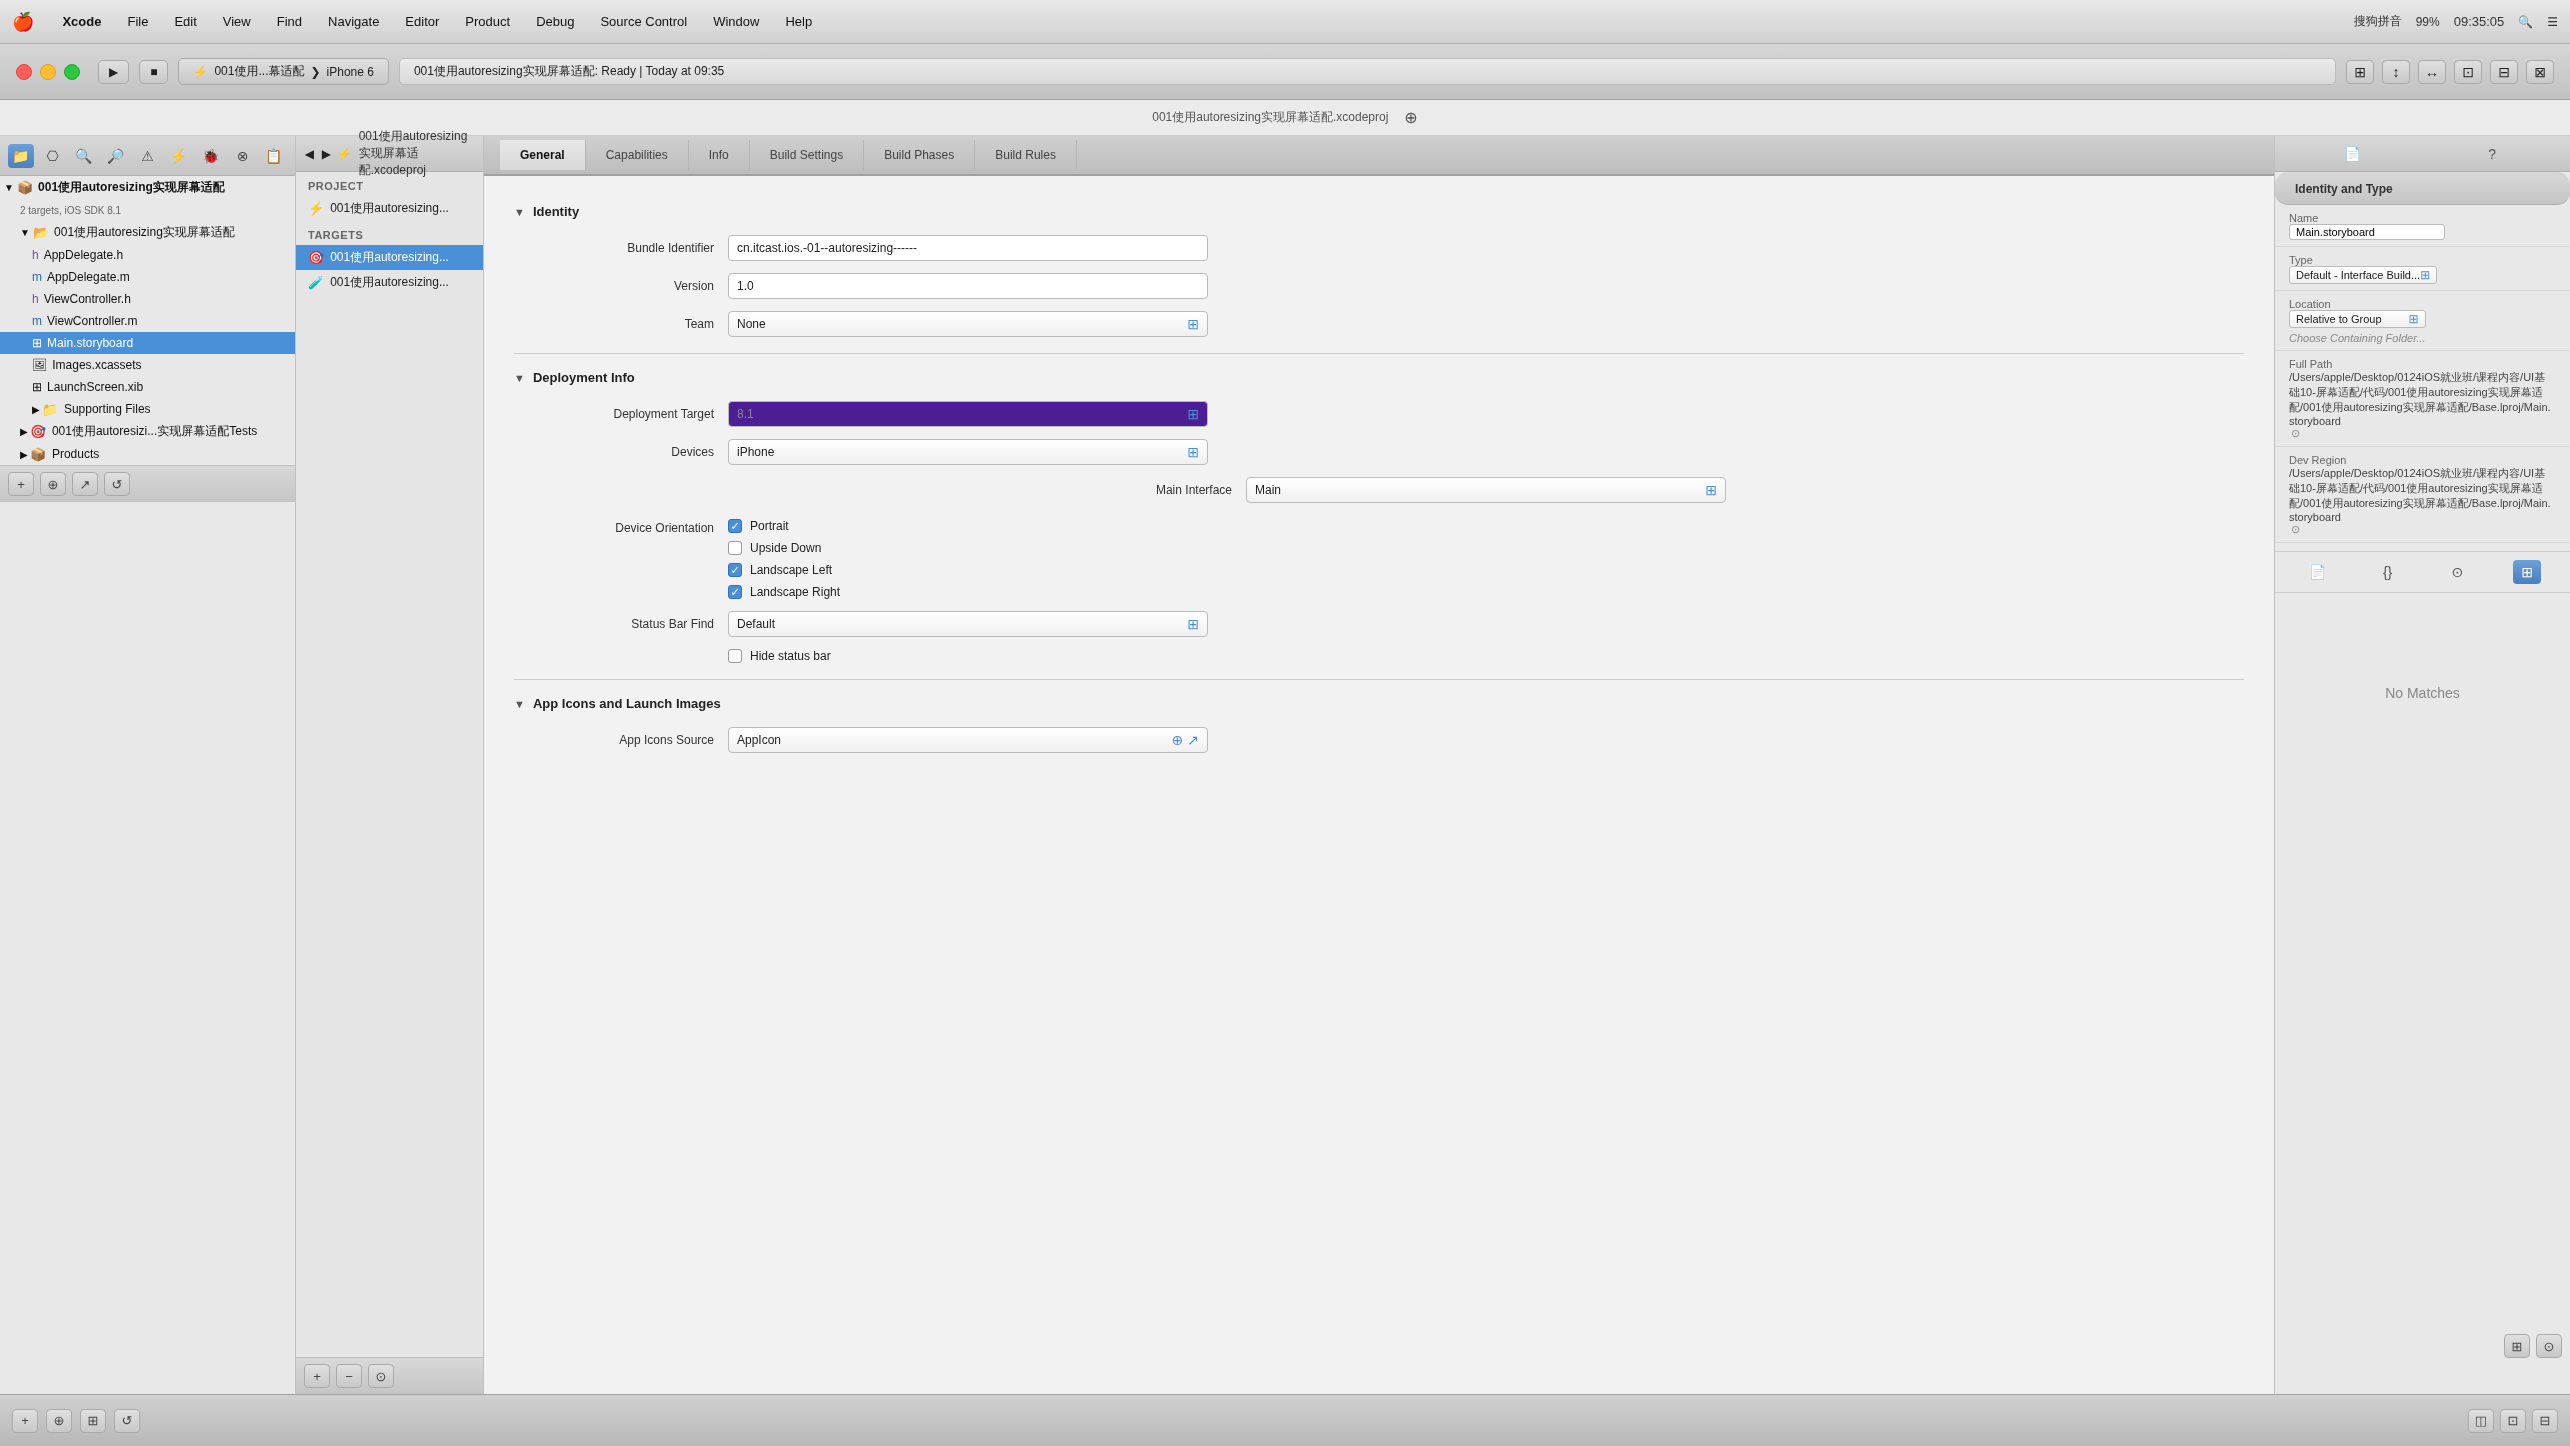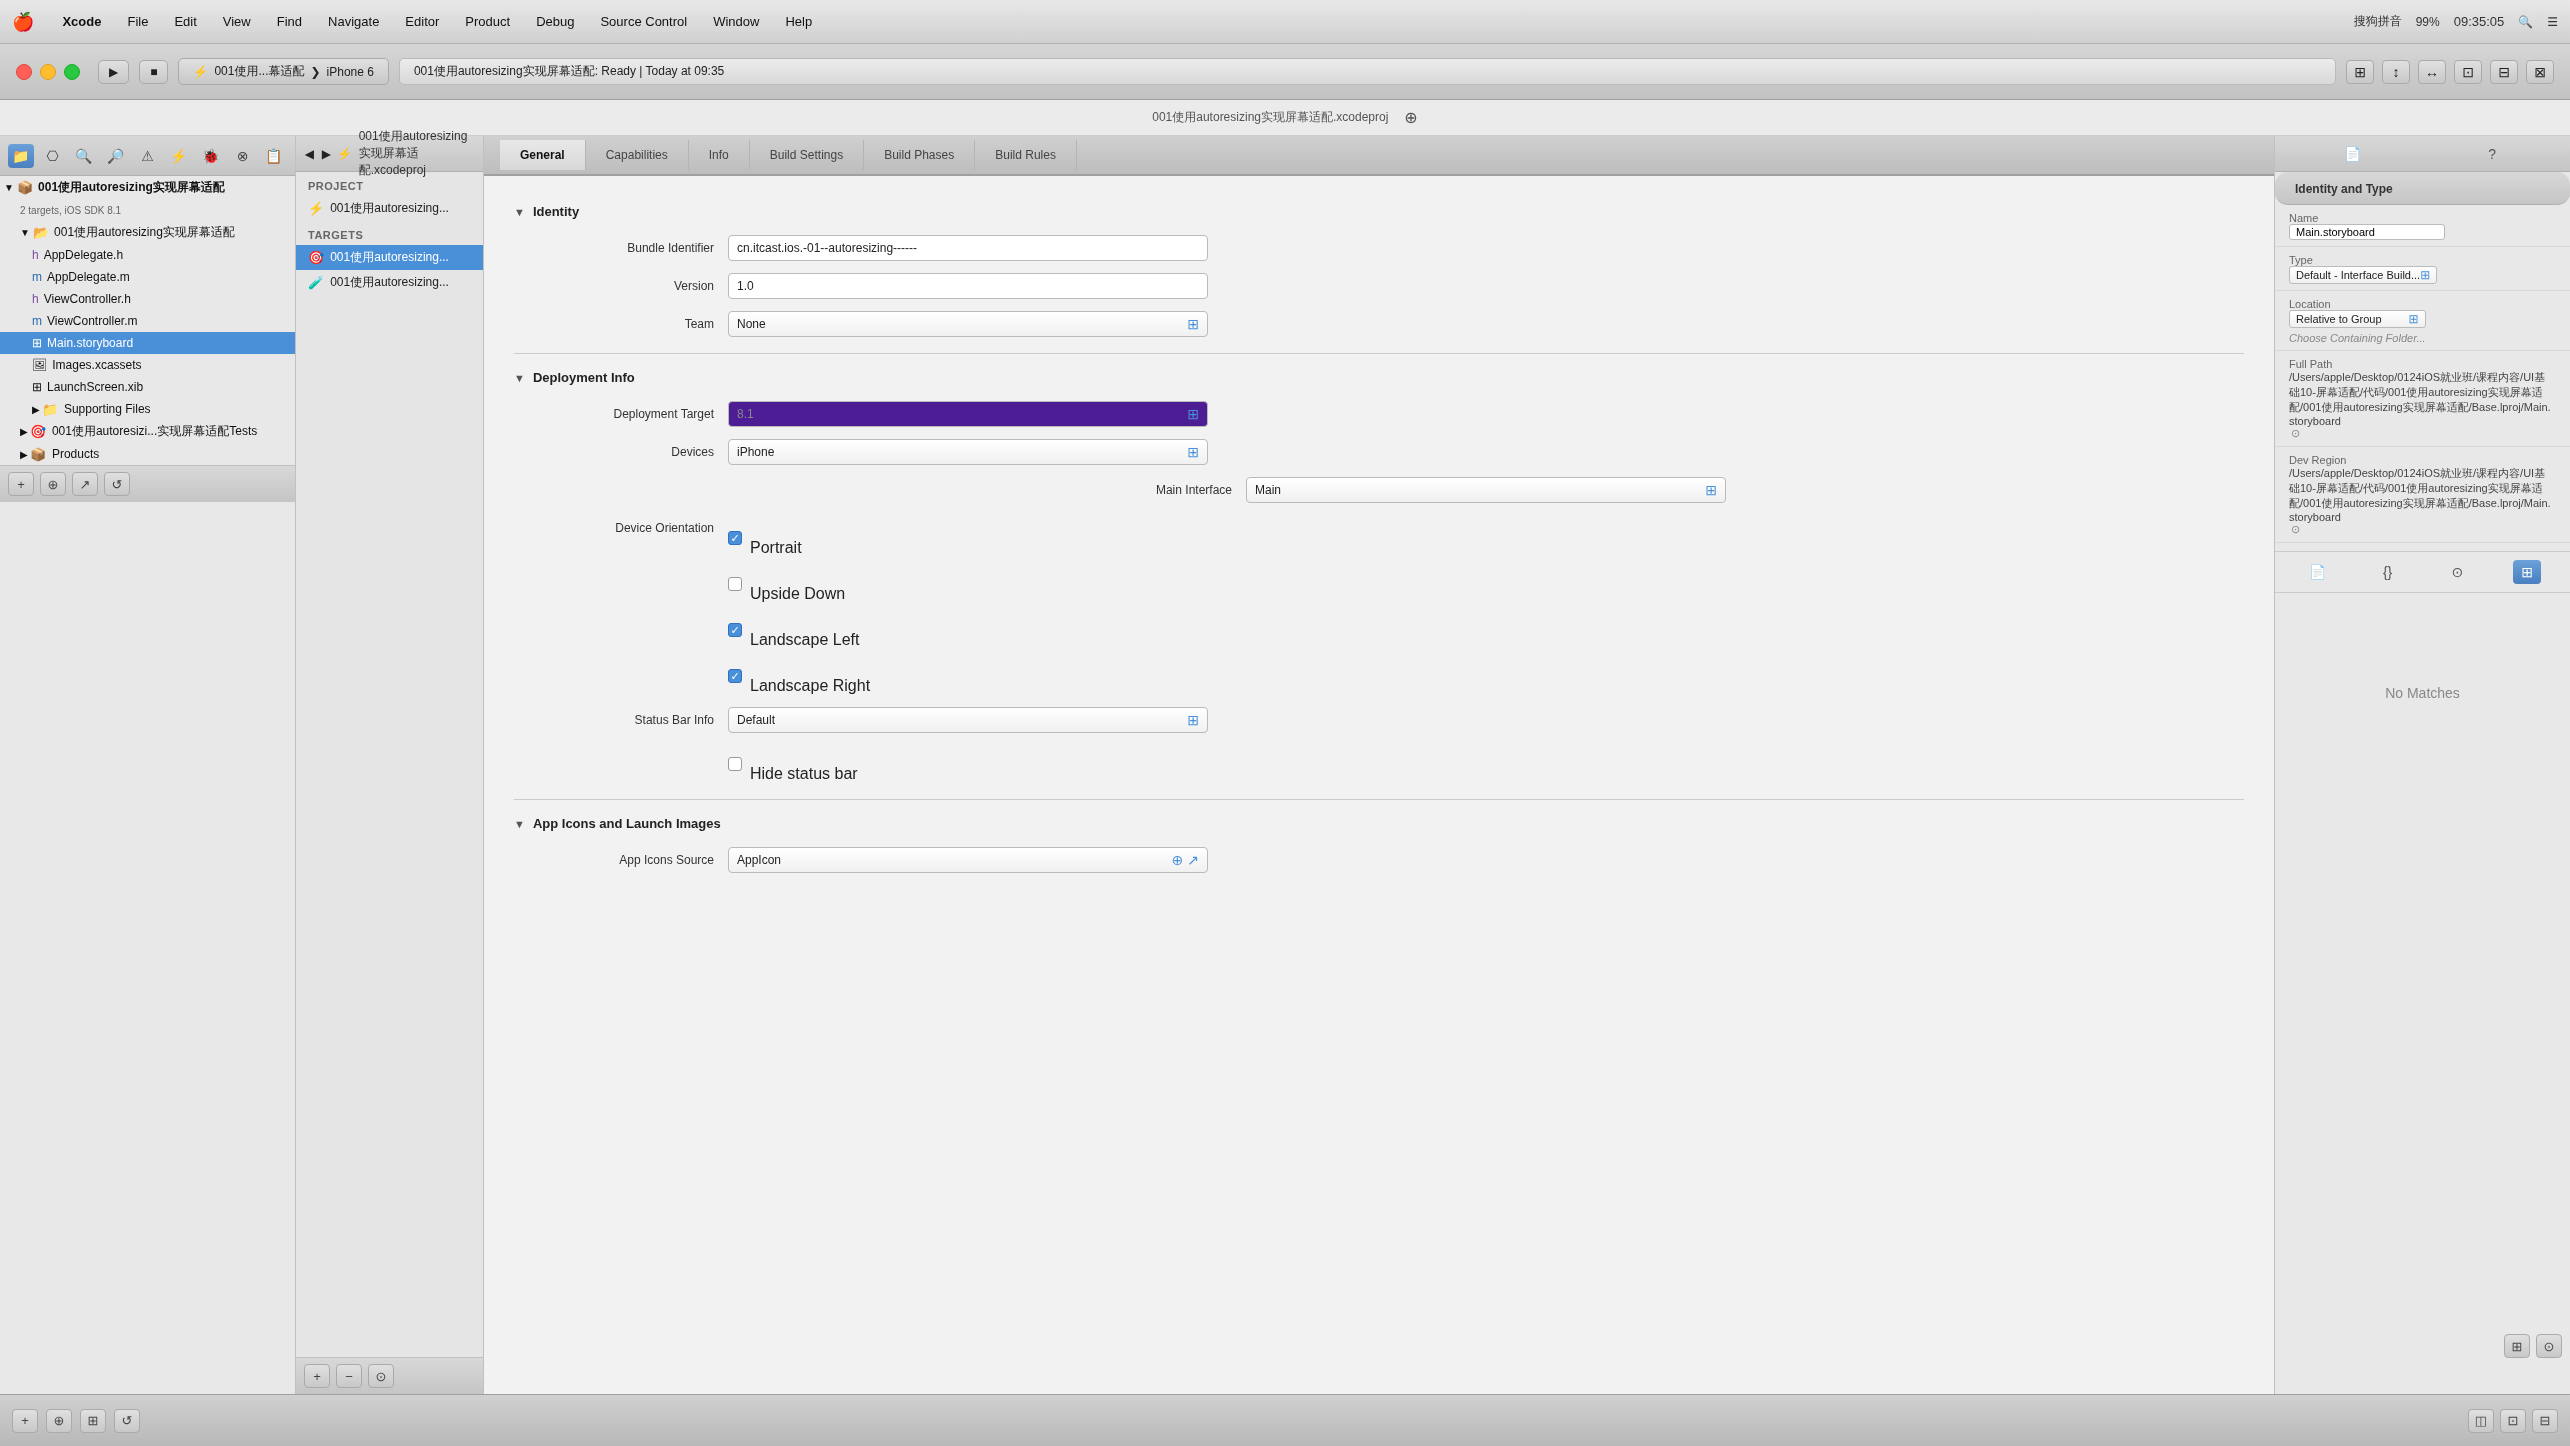--- a/index.html
+++ b/index.html
@@ -232,21 +232,21 @@
     .form-select-arrow { color: #4a90d9; font-size: 14px; }
 
     .divider { height: 1px; background: #ccc; margin: 16px 0; }
     .cb {
       width: 14px; height: 14px;
       border: 1px solid #999; border-radius: 3px;
       background: white; display: flex; align-items: center; justify-content: center;
       font-size: 11px;
     }
     .cb.checked { background: #4a90d9; border-color: #3070c0; color: white; }
-    .cb-label { font-size: 16px; color: #222; margin-top: 20px; }
+    .cb-label { font-size: 12px; color: #222; }
 
     
     .inspector {
       width: 296px;
       background: #e8e8e8;
       border-left: 1px solid #c0c0c0;
       flex-shrink: 0;
       overflow-y: auto;
     }
     .inspector-header {
@@ -573,21 +573,21 @@
             <span class="cb-label">Landscape Left</span>
           </div>
           <div style="display:flex;align-items:center;gap:8px;">
             <div class="cb checked">✓</div>
             <span class="cb-label">Landscape Right</span>
           </div>
         </div>
       </div>
 
       <div class="form-row">
-        <div class="form-label">Status Bar Info</div>
+        <div class="form-label">Status Bar Find</div>
         <div class="form-select">
           <span>Default</span>
           <span class="form-select-arrow">⊞</span>
         </div>
       </div>
 
       <div class="form-row">
         <div class="form-label"></div>
         <div style="display:flex;align-items:center;gap:8px;">
           <div class="cb"></div>

